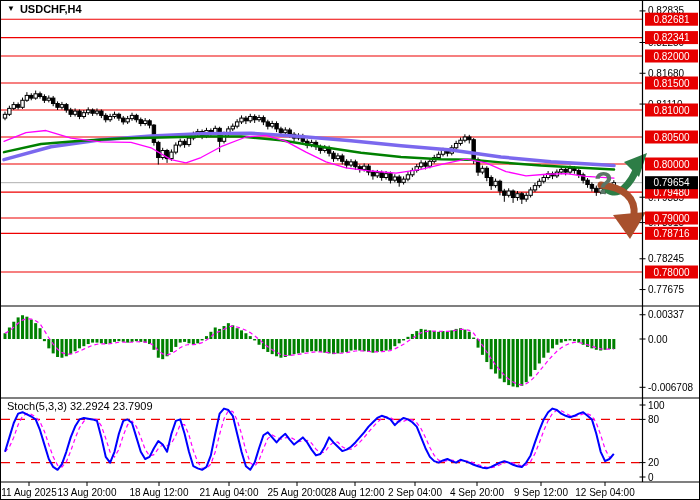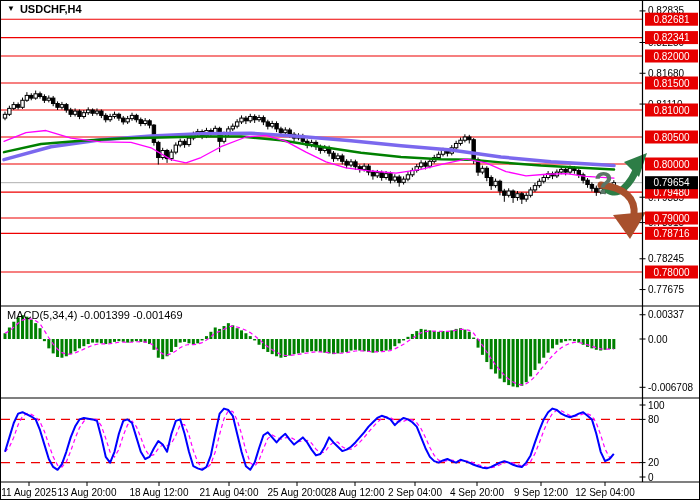--- a/index.html
+++ b/index.html
@@ -13,21 +13,21 @@
   text{font-family:"Liberation Sans",sans-serif;}
 </style>
 </head>
 <body>
 
 <div class="root">
   <div class="hdr">
     <span class="tri">▼</span>
     <span>USDCHF,H4</span>
   </div>
-  <div class="ind-label" style="left:6px;top:308px;">MACD(5,34,4) -0.001399 -0.001469</div>
+  <div class="ind-label" style="left:6px;top:399px;">Stoch(5,3,3) 32.2924 23.7909</div>
   <div class="qmark">?</div>
   <svg id="cv" width="698" height="498" viewBox="0 0 698 498">
       <line x1="0" y1="18.226" x2="641.5" y2="18.226" stroke="#ee0000" stroke-width="1.2"></line>
       <line x1="0" y1="36.58600000000037" x2="641.5" y2="36.58600000000037" stroke="#ee0000" stroke-width="1.2"></line>
       <line x1="0" y1="55.0000000000005" x2="641.5" y2="55.0000000000005" stroke="#ee0000" stroke-width="1.2"></line>
       <line x1="0" y1="82.00000000000053" x2="641.5" y2="82.00000000000053" stroke="#ee0000" stroke-width="1.2"></line>
       <line x1="0" y1="108.99999999999994" x2="641.5" y2="108.99999999999994" stroke="#ee0000" stroke-width="1.2"></line>
       <line x1="0" y1="135.99999999999997" x2="641.5" y2="135.99999999999997" stroke="#ee0000" stroke-width="1.2"></line>
       <line x1="0" y1="163" x2="641.5" y2="163" stroke="#ee0000" stroke-width="1.2"></line>
       <line x1="0" y1="191.0800000000005" x2="641.5" y2="191.0800000000005" stroke="#ee0000" stroke-width="1.2"></line>

